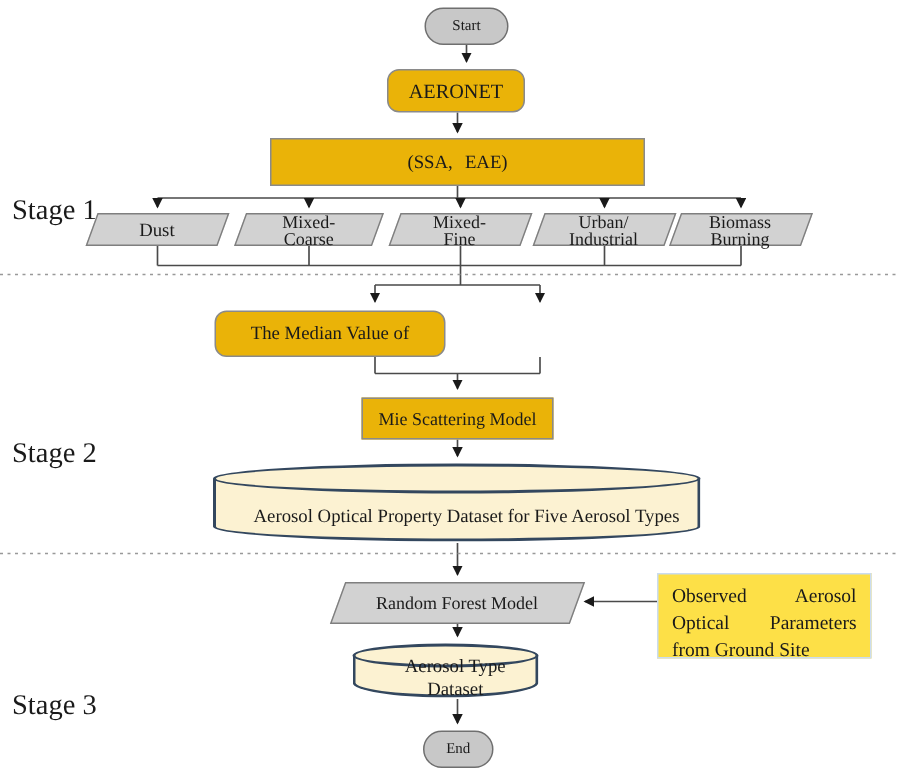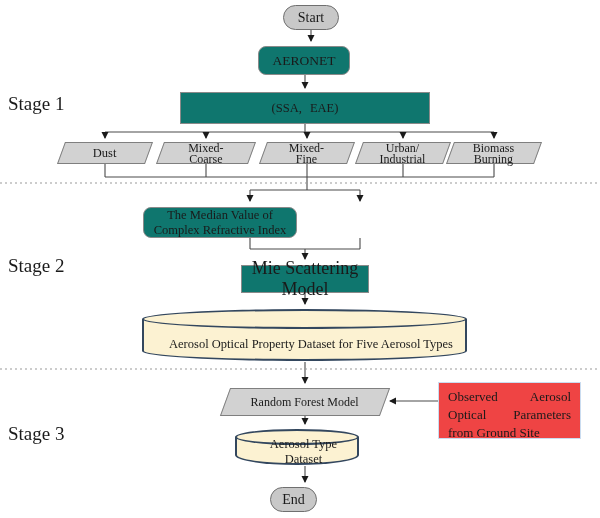--- a/index.html
+++ b/index.html
@@ -5,44 +5,44 @@
   html,body { margin:0; padding:0; background:#ffffff; }
   #canvas {
     position:relative; width:600px; height:518px; background:#ffffff;
     font-family:"Liberation Serif","DejaVu Serif",serif; color:#1a1a1a;
     overflow:hidden;
   }
   #wires { position:absolute; left:0; top:0; z-index:1; }
   .node { position:absolute; z-index:2; box-sizing:border-box;
           display:flex; flex-direction:column; align-items:center; justify-content:center;
           text-align:center; }
-  .terminal { background:#c8c8c8; border:1px solid #6f6f6f; border-radius:13px; font-size:14px; }
-  .blue  { background:#0f766e; border:1px solid #8a8a8a; }
+  .terminal { background:#c8c8c8; border:1px solid #6f6f6f; border-radius:13px; font-size:10px; }
+  .blue  { background:#eab308; border:1px solid #8a8a8a; }
   .round { border-radius:8px; }
   .gauss { font-size:12.5px; line-height:15px; }
   .twoline { font-size:12.5px; line-height:14.5px; }
   .wide-commas { word-spacing:5px; }
   .para { background:#d2d2d2; border:1px solid #7f7f7f; transform:skewX(-20deg); }
   .para .txt { transform:skewX(20deg); font-size:12px; line-height:10.5px; text-align:center; width:120%; }
   .para1 .txt { line-height:12px; font-size:12.5px; }
   .rfpara { font-size:12.5px; }
   .rfpara .txt { line-height:13px; }
-  .mie { font-size:18px; }
+  .mie { font-size:12px; }
   .cyl { position:absolute; z-index:2; box-sizing:border-box; background:#fcf2d2;
          border:2px solid #33475e; border-top:none;
          border-radius:0 0 50% 50% / 0 0 10px 10px;padding-left:13px; }
   .cyl .cap { position:absolute; left:-2px; right:-2px; box-sizing:border-box;
          background:#fcf2d2; border:2px solid #33475e; border-radius:50%; z-index:3; }
   .cyl .ctext { position:relative; z-index:4; width:100%; height:100%;
          display:flex; flex-direction:column; align-items:center; justify-content:center;
          font-size:12.5px; line-height:15px; text-align:center; }
-  .stage-label { position:absolute; left:8px; z-index:2; font-size:19px; }
+  .stage-label { position:absolute; left:8px; z-index:2; font-size:19px;margin-top:37px; }
   .observed { font-size:13px; line-height:1.38; text-align:justify; padding:5px 9px;
               align-items:stretch; justify-content:flex-start;
-              background:#ef4444; border:1px solid #cadcf0; }
+              background:#fde047; border:1px solid #cadcf0; }
 </style>
 </head>
 <body>
 
 <div id="canvas">
 
   <svg id="wires" width="600" height="518">
     <defs>
       <marker id="ah" markerUnits="userSpaceOnUse" markerWidth="9" markerHeight="9" refX="6" refY="3.5" orient="auto">
         <path d="M0,0 L7,3.5 L0,7 Z" fill="#1a1a1a"></path>
@@ -81,21 +81,21 @@
 
     <line x1="0" y1="183" x2="600" y2="183" stroke="#999999" stroke-width="1" stroke-dasharray="2 3"></line>
     <line x1="0" y1="369" x2="600" y2="369" stroke="#999999" stroke-width="1" stroke-dasharray="2 3"></line>
   </svg>
 
   <div class="stage-label" style="top:93px">Stage 1</div>
   <div class="stage-label" style="top:255px">Stage 2</div>
   <div class="stage-label" style="top:423px">Stage 3</div>
 
   <div class="node terminal" style="left:283px;top:5px;width:56px;height:25px">Start</div>
-  <div class="node terminal" style="left:270px;top:487px;width:47px;height:25px">End</div>
+  <div class="node terminal" style="left:282px;top:487px;width:47px;height:25px">End</div>
 
   <div class="node blue round" style="left:258px;top:46px;width:92px;height:29px;font-size:13.5px">AERONET</div>
 
   <div class="node blue gauss" style="left:180px;top:92px;width:250px;height:32px">
     <div class="wide-commas">(SSA, EAE)</div>
   </div>
 
   <div class="node para para1" style="left:61px;top:142px;width:88px;height:22px">
     <div class="txt">Dust</div>
   </div>
@@ -119,21 +119,20 @@
   </div>
   <div class="node para" style="left:450px;top:142px;width:88px;height:22px">
     <div class="txt">
       <div>Biomass</div>
       <div>Burning</div>
     </div>
   </div>
 
   <div class="node blue round twoline" style="left:143px;top:207px;width:154px;height:31px">
     <div>The Median Value of</div>
-    <div>Complex Refractive Index</div>
   </div>
 
   <div class="node blue mie" style="left:241px;top:265px;width:128px;height:28px">Mie Scattering Model</div>
 
   <div class="cyl" style="left:142px;top:319px;width:325px;height:42px">
     <div class="cap" style="top:-10px;height:20px"></div>
     <div class="ctext" style="padding-top:5px">
       <div>Aerosol Optical Property Dataset for Five Aerosol Types</div>
     </div>
   </div>

